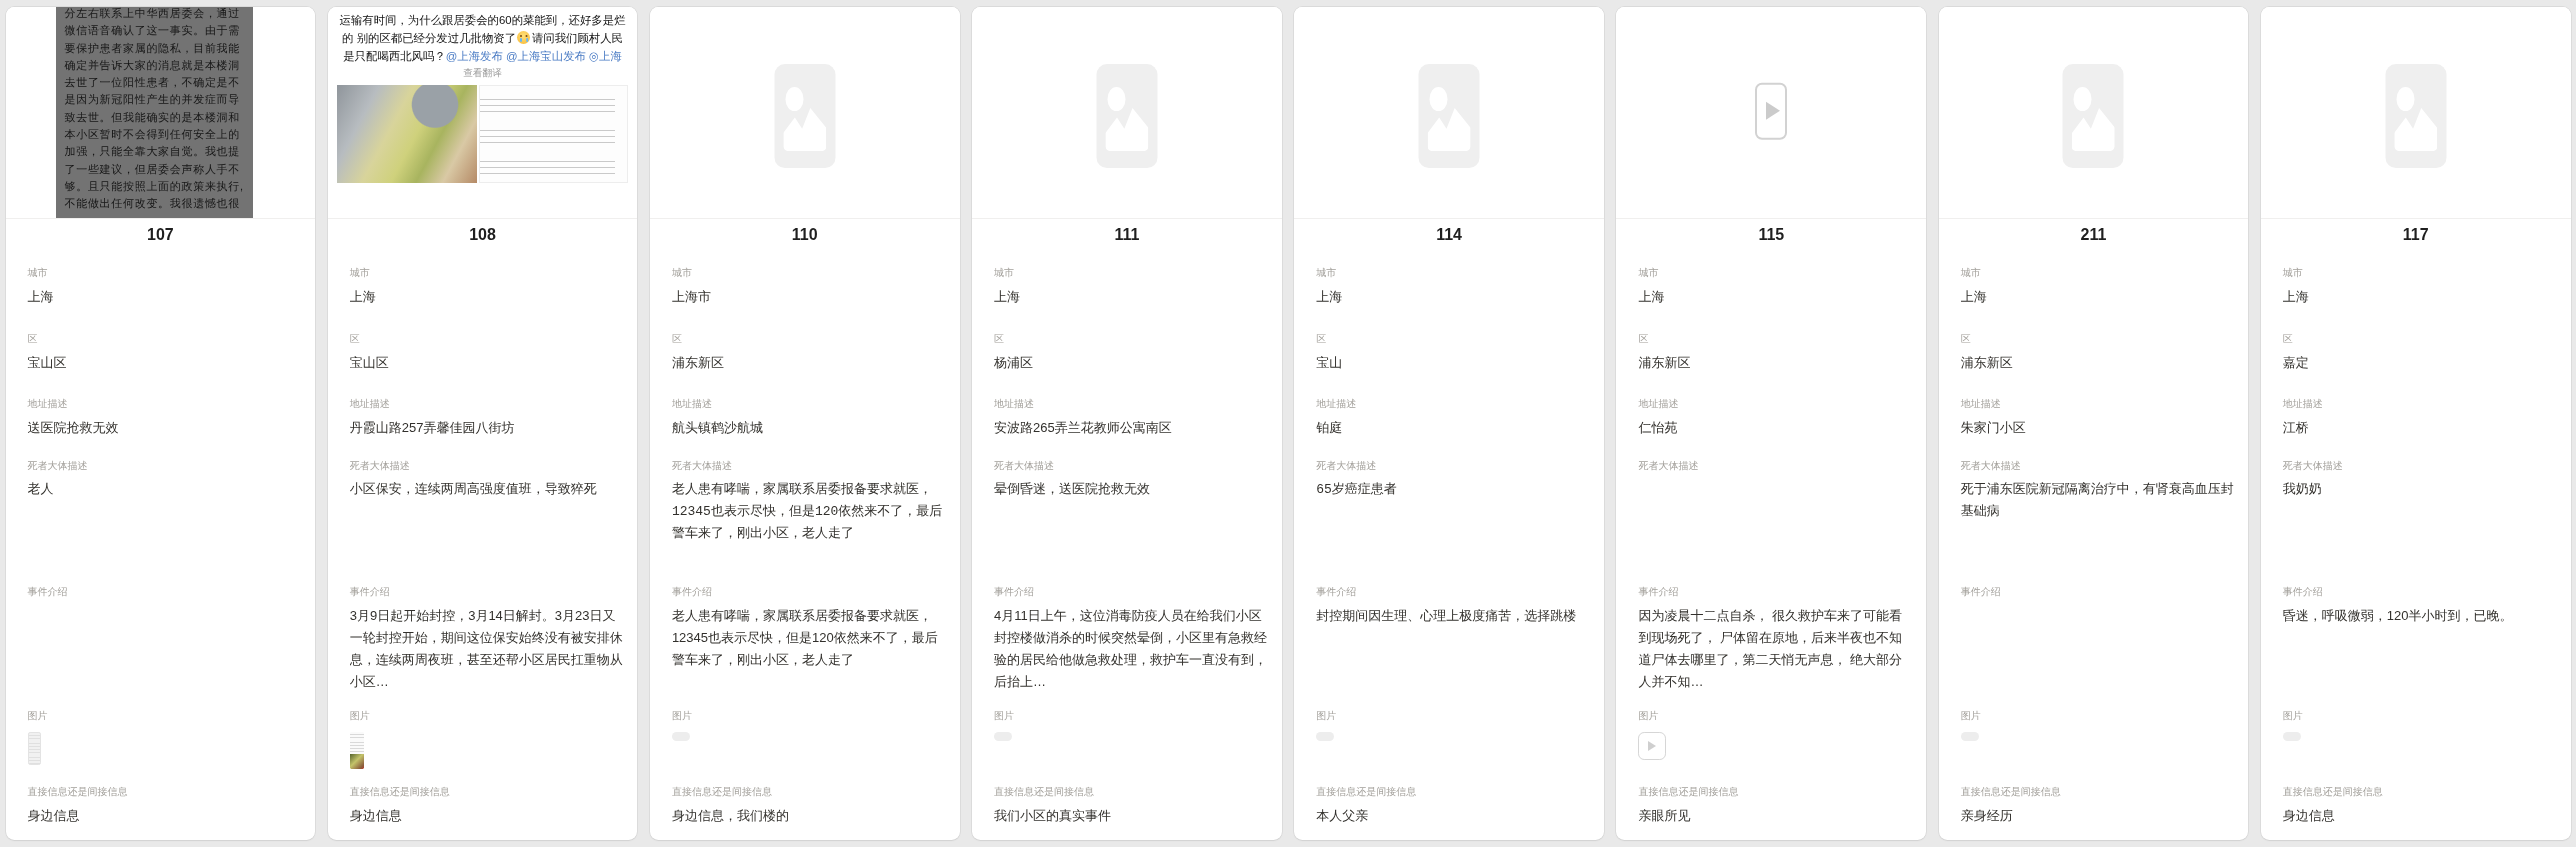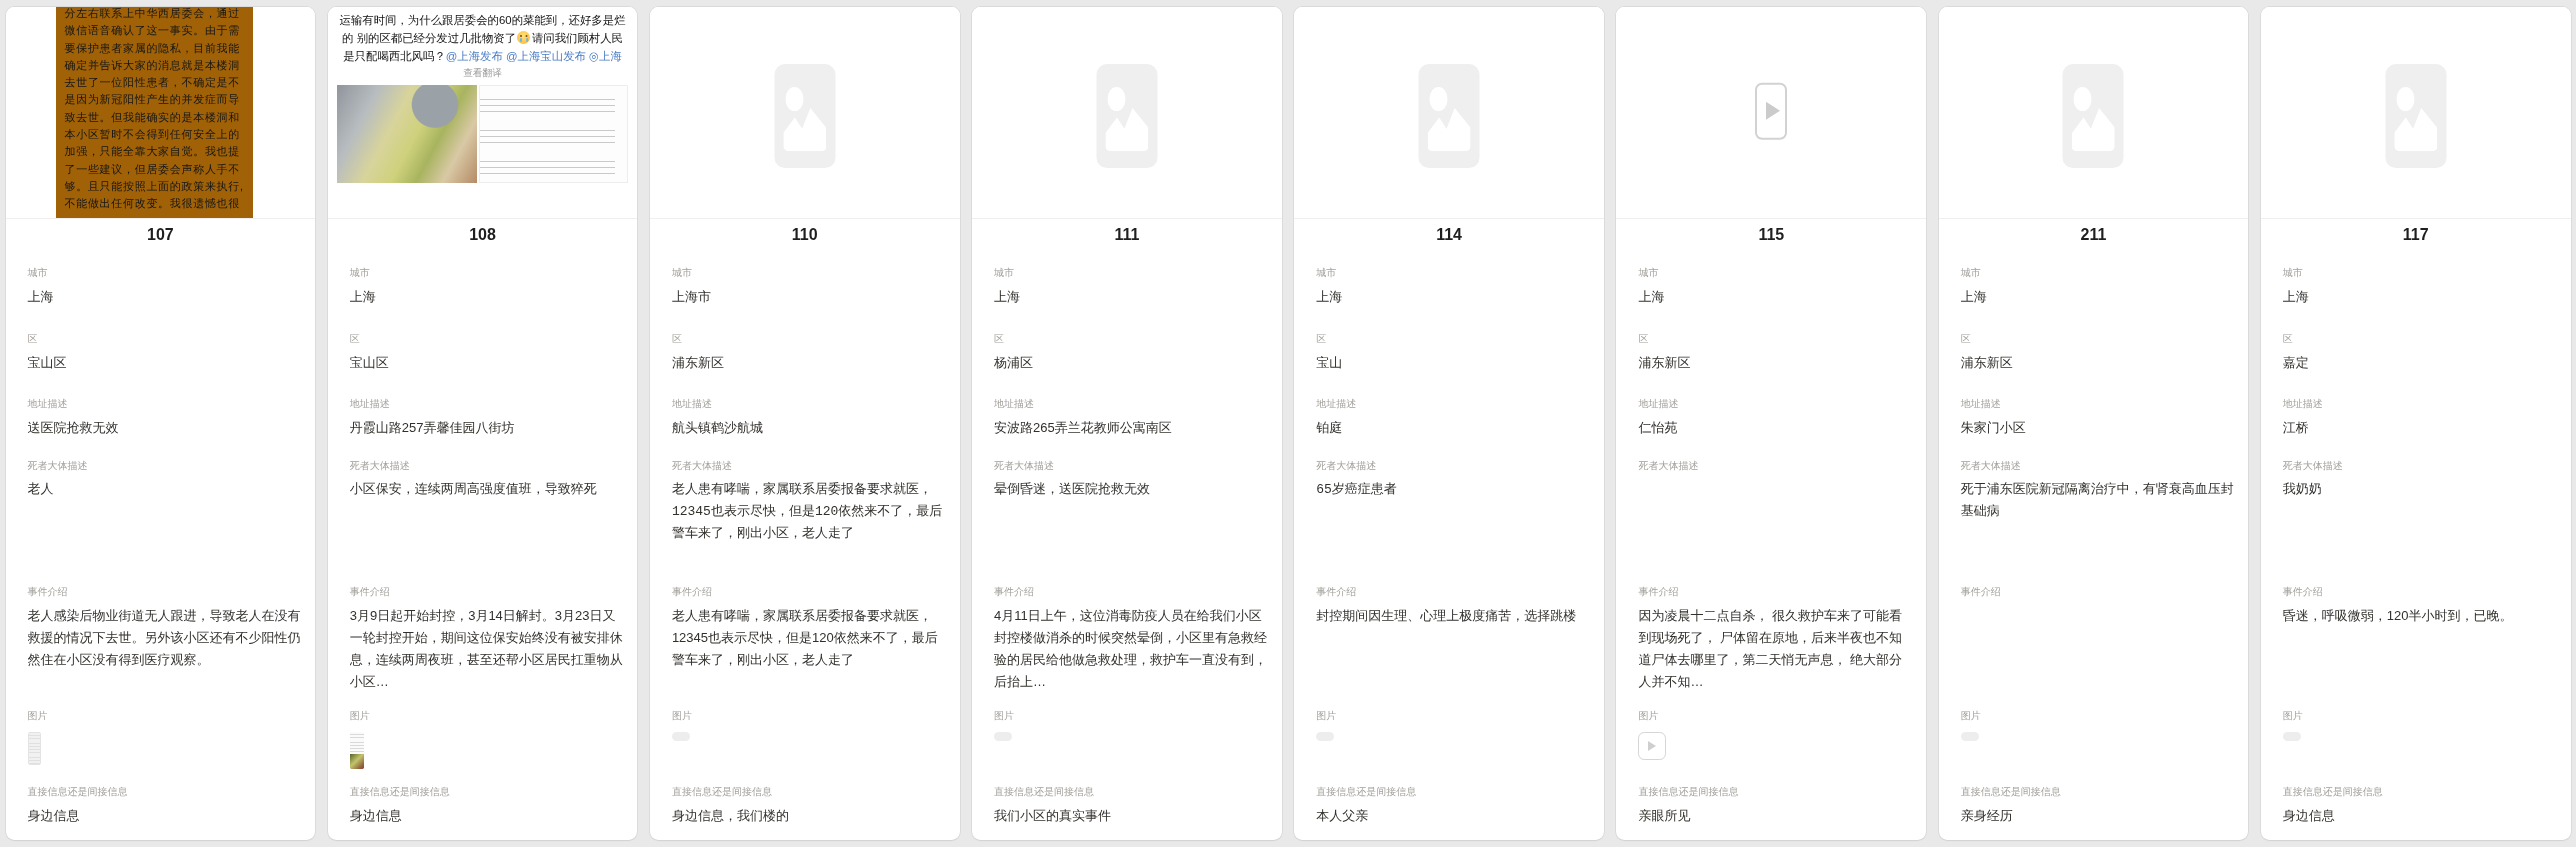--- a/index.html
+++ b/index.html
@@ -26,21 +26,21 @@
     height:833px;
   }
   
   .cover{
     position:relative;height:211px;overflow:hidden;
     border-bottom:0.7px solid #f0efee;background:#fff;
   }
   
   .chat-shot{
     position:absolute;left:50px;top:-4.9px;bottom:0;width:197px;
-    background:#a16207;
+    background:#737373;
     box-sizing:border-box;padding:2.8px 7px 0 9px;
     font-size:11px;line-height:17.3px;letter-spacing:0.7px;color:#161616;
     overflow:hidden;white-space:nowrap;
   }
   
   .post{position:absolute;inset:0;padding:4px 9px;box-sizing:border-box;text-align:center;}
   .post-text{font-size:11.4px;line-height:18px;color:#121212;}
   .p-links{color:#4a7bc4;}
   .view-trans{margin-top:2.1px;font-size:9.7px;color:#9a9a9a;}
   .post-imgs{margin-top:4.9px;height:98px;display:flex;gap:2.1px;}
@@ -167,21 +167,20 @@
       <div class="value">送医院抢救无效</div>
     </div>
     <div class="field f-deceased">
       <div class="label">死者大体描述</div>
       <div class="value">
         <span class="d-text">老人</span><span class="d-after"></span>
       </div>
     </div>
     <div class="field f-event">
       <div class="label">事件介绍</div>
-      <div class="value">老人感染后物业街道无人跟进，导致老人在没有救援的情况下去世。另外该小区还有不少阳性仍然住在小区没有得到医疗观察。</div>
     </div>
     <div class="field f-image">
       <div class="label">图片</div>
       <div class="thumbwrap">
         <div class="thumb-chat"></div>
 
       </div>
     </div>
     <div class="field f-direct">
       <div class="label">直接信息还是间接信息</div>

